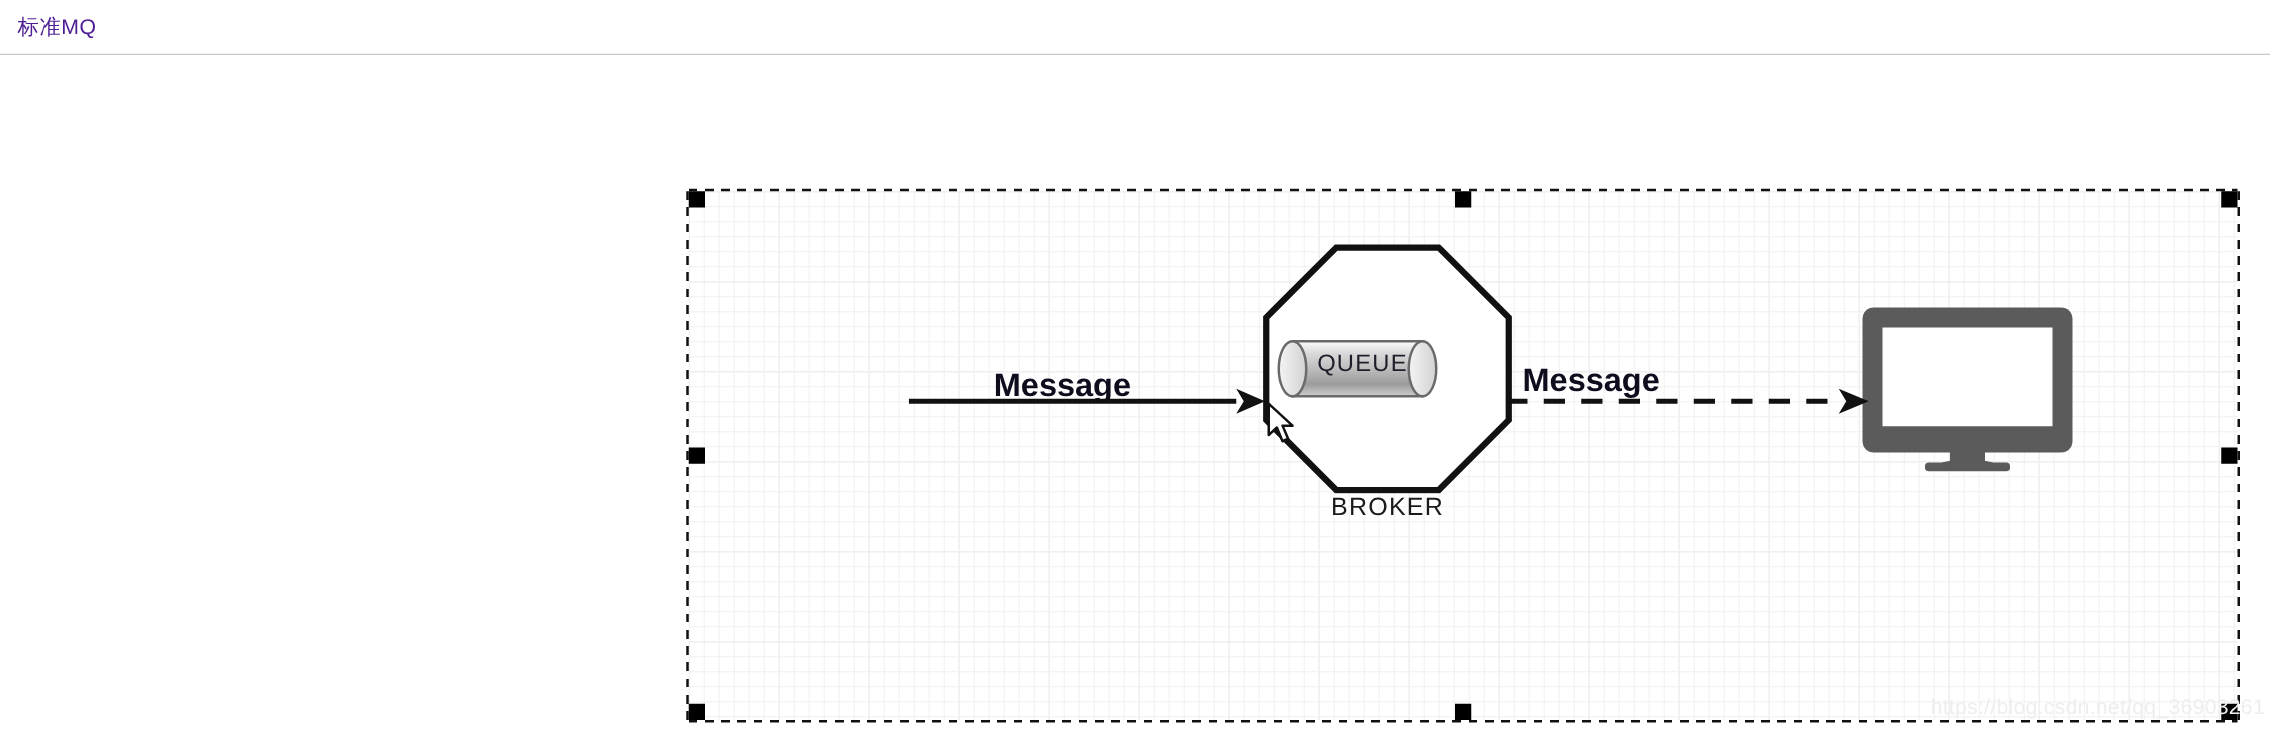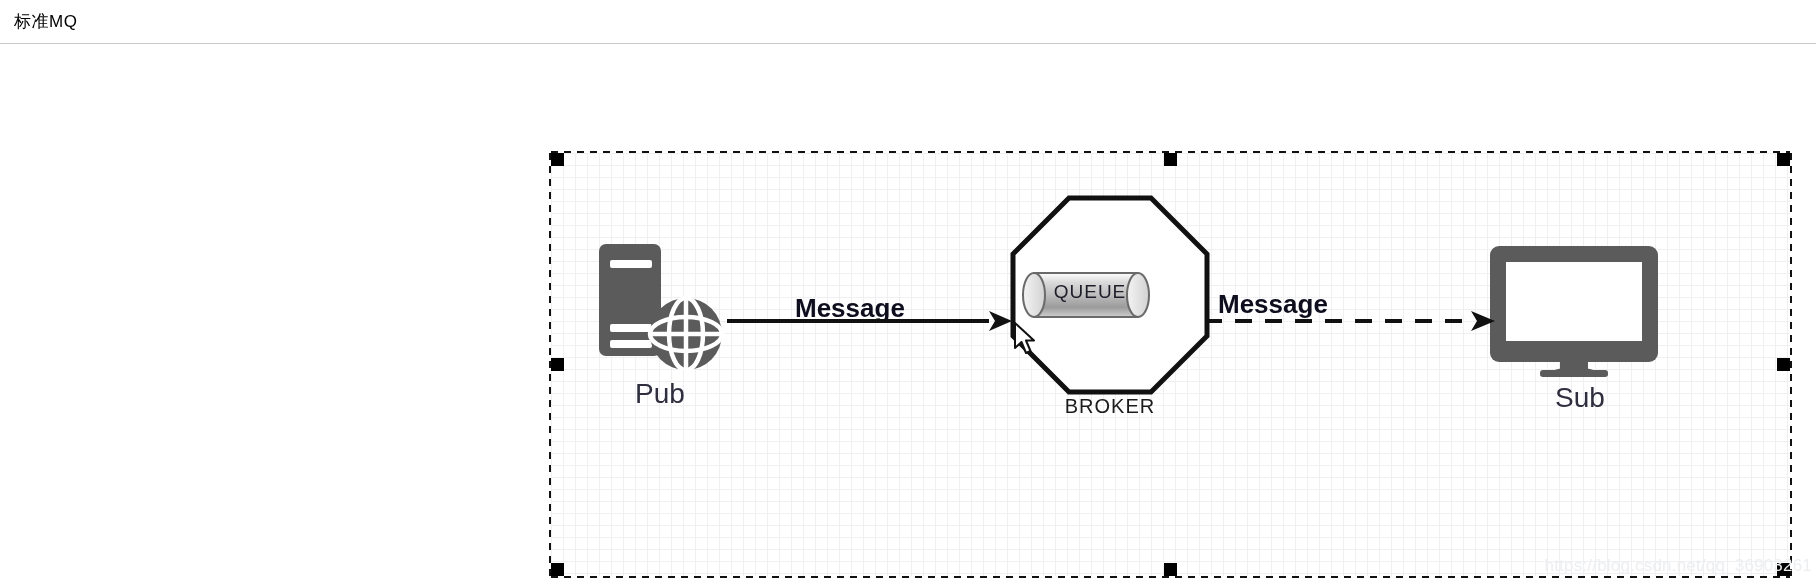--- a/index.html
+++ b/index.html
@@ -23,21 +23,21 @@
     height: 44px;
     background: #ffffff;
     border-bottom: 1px solid #c8c8c8;
     box-sizing: border-box;
   }
   #header-title {
     position: absolute;
     left: 14px;
     top: 10px;
     font-size: 17px;
-    color: #000000;
+    color: #4c1d95;
     letter-spacing: 0.5px;
     white-space: nowrap;
   }
 
   
   #left-rail {
     position: absolute;
     left: 22px;
     top: 45px;
     width: 1px;
@@ -189,38 +189,20 @@
     <div class="handle" id="handle-tl"></div>
     <div class="handle" id="handle-tm"></div>
     <div class="handle" id="handle-tr"></div>
     <div class="handle" id="handle-ml"></div>
     <div class="handle" id="handle-mr"></div>
     <div class="handle" id="handle-bl"></div>
     <div class="handle" id="handle-bm"></div>
     <div class="handle" id="handle-br"></div>
   </div>
 
-  <div class="node" id="node-pub">
-    <svg width="130" height="130" viewBox="0 0 130 130">
-      <rect x="4" y="4" width="62" height="112" rx="7" ry="7" fill="#5b5b5b"></rect>
-      <rect x="15" y="20" width="42" height="8" rx="2" fill="#ffffff"></rect>
-      <rect x="15" y="84" width="42" height="8" rx="2" fill="#ffffff"></rect>
-      <rect x="15" y="100" width="42" height="8" rx="2" fill="#ffffff"></rect>
-      <g transform="translate(55,58)">
-        <circle cx="36" cy="36" r="36" fill="#5b5b5b"></circle>
-        <g stroke="#ffffff" stroke-width="4.5" fill="none">
-          <line x1="36" y1="0" x2="36" y2="72"></line>
-          <line x1="0" y1="36" x2="72" y2="36"></line>
-          <ellipse cx="36" cy="36" rx="17" ry="36"></ellipse>
-          <ellipse cx="36" cy="36" rx="36" ry="17"></ellipse>
-        </g>
-      </g>
-    </svg>
-    <div class="node-label" id="label-pub">Pub</div>
-  </div>
 
   <div class="node" id="node-broker">
     <svg width="200" height="200" viewBox="0 0 200 200">
       <polygon points="59,3 141,3 197,59 197,141 141,197 59,197 3,141 3,59" fill="#ffffff" stroke="#111111" stroke-width="5"></polygon>
 
       <g>
         <defs>
           <linearGradient id="cylGrad" x1="0" y1="0" x2="0" y2="1">
             <stop offset="0%" stop-color="#fdfdfd"></stop>
             <stop offset="22%" stop-color="#d9d9d9"></stop>
@@ -244,21 +226,20 @@
   </div>
 
   <div class="node" id="node-sub">
     <svg width="200" height="140" viewBox="0 0 200 140">
       <rect x="10" y="6" width="168" height="116" rx="9" ry="9" fill="#5b5b5b"></rect>
       <rect x="26" y="22" width="136" height="79" fill="#ffffff"></rect>
       <rect x="80" y="112" width="28" height="22" fill="#5b5b5b"></rect>
       <path d="M60 136 Q94 118 128 136 Z" fill="#5b5b5b"></path>
       <rect x="60" y="130" width="68" height="7" rx="3" fill="#5b5b5b"></rect>
     </svg>
-    <div class="node-label" id="label-sub">Sub</div>
   </div>
 
   <div class="edge-label" id="edge-label-1">Message</div>
   <svg id="edge-solid" viewBox="0 0 285 22">
     <line x1="0" y1="11" x2="262" y2="11" stroke="#111111" stroke-width="4"></line>
     <polygon points="262,1 285,11 262,21 268,11" fill="#111111"></polygon>
   </svg>
 
   <div class="edge-label" id="edge-label-2">Message</div>
   <svg id="edge-dashed" viewBox="0 0 290 22">

